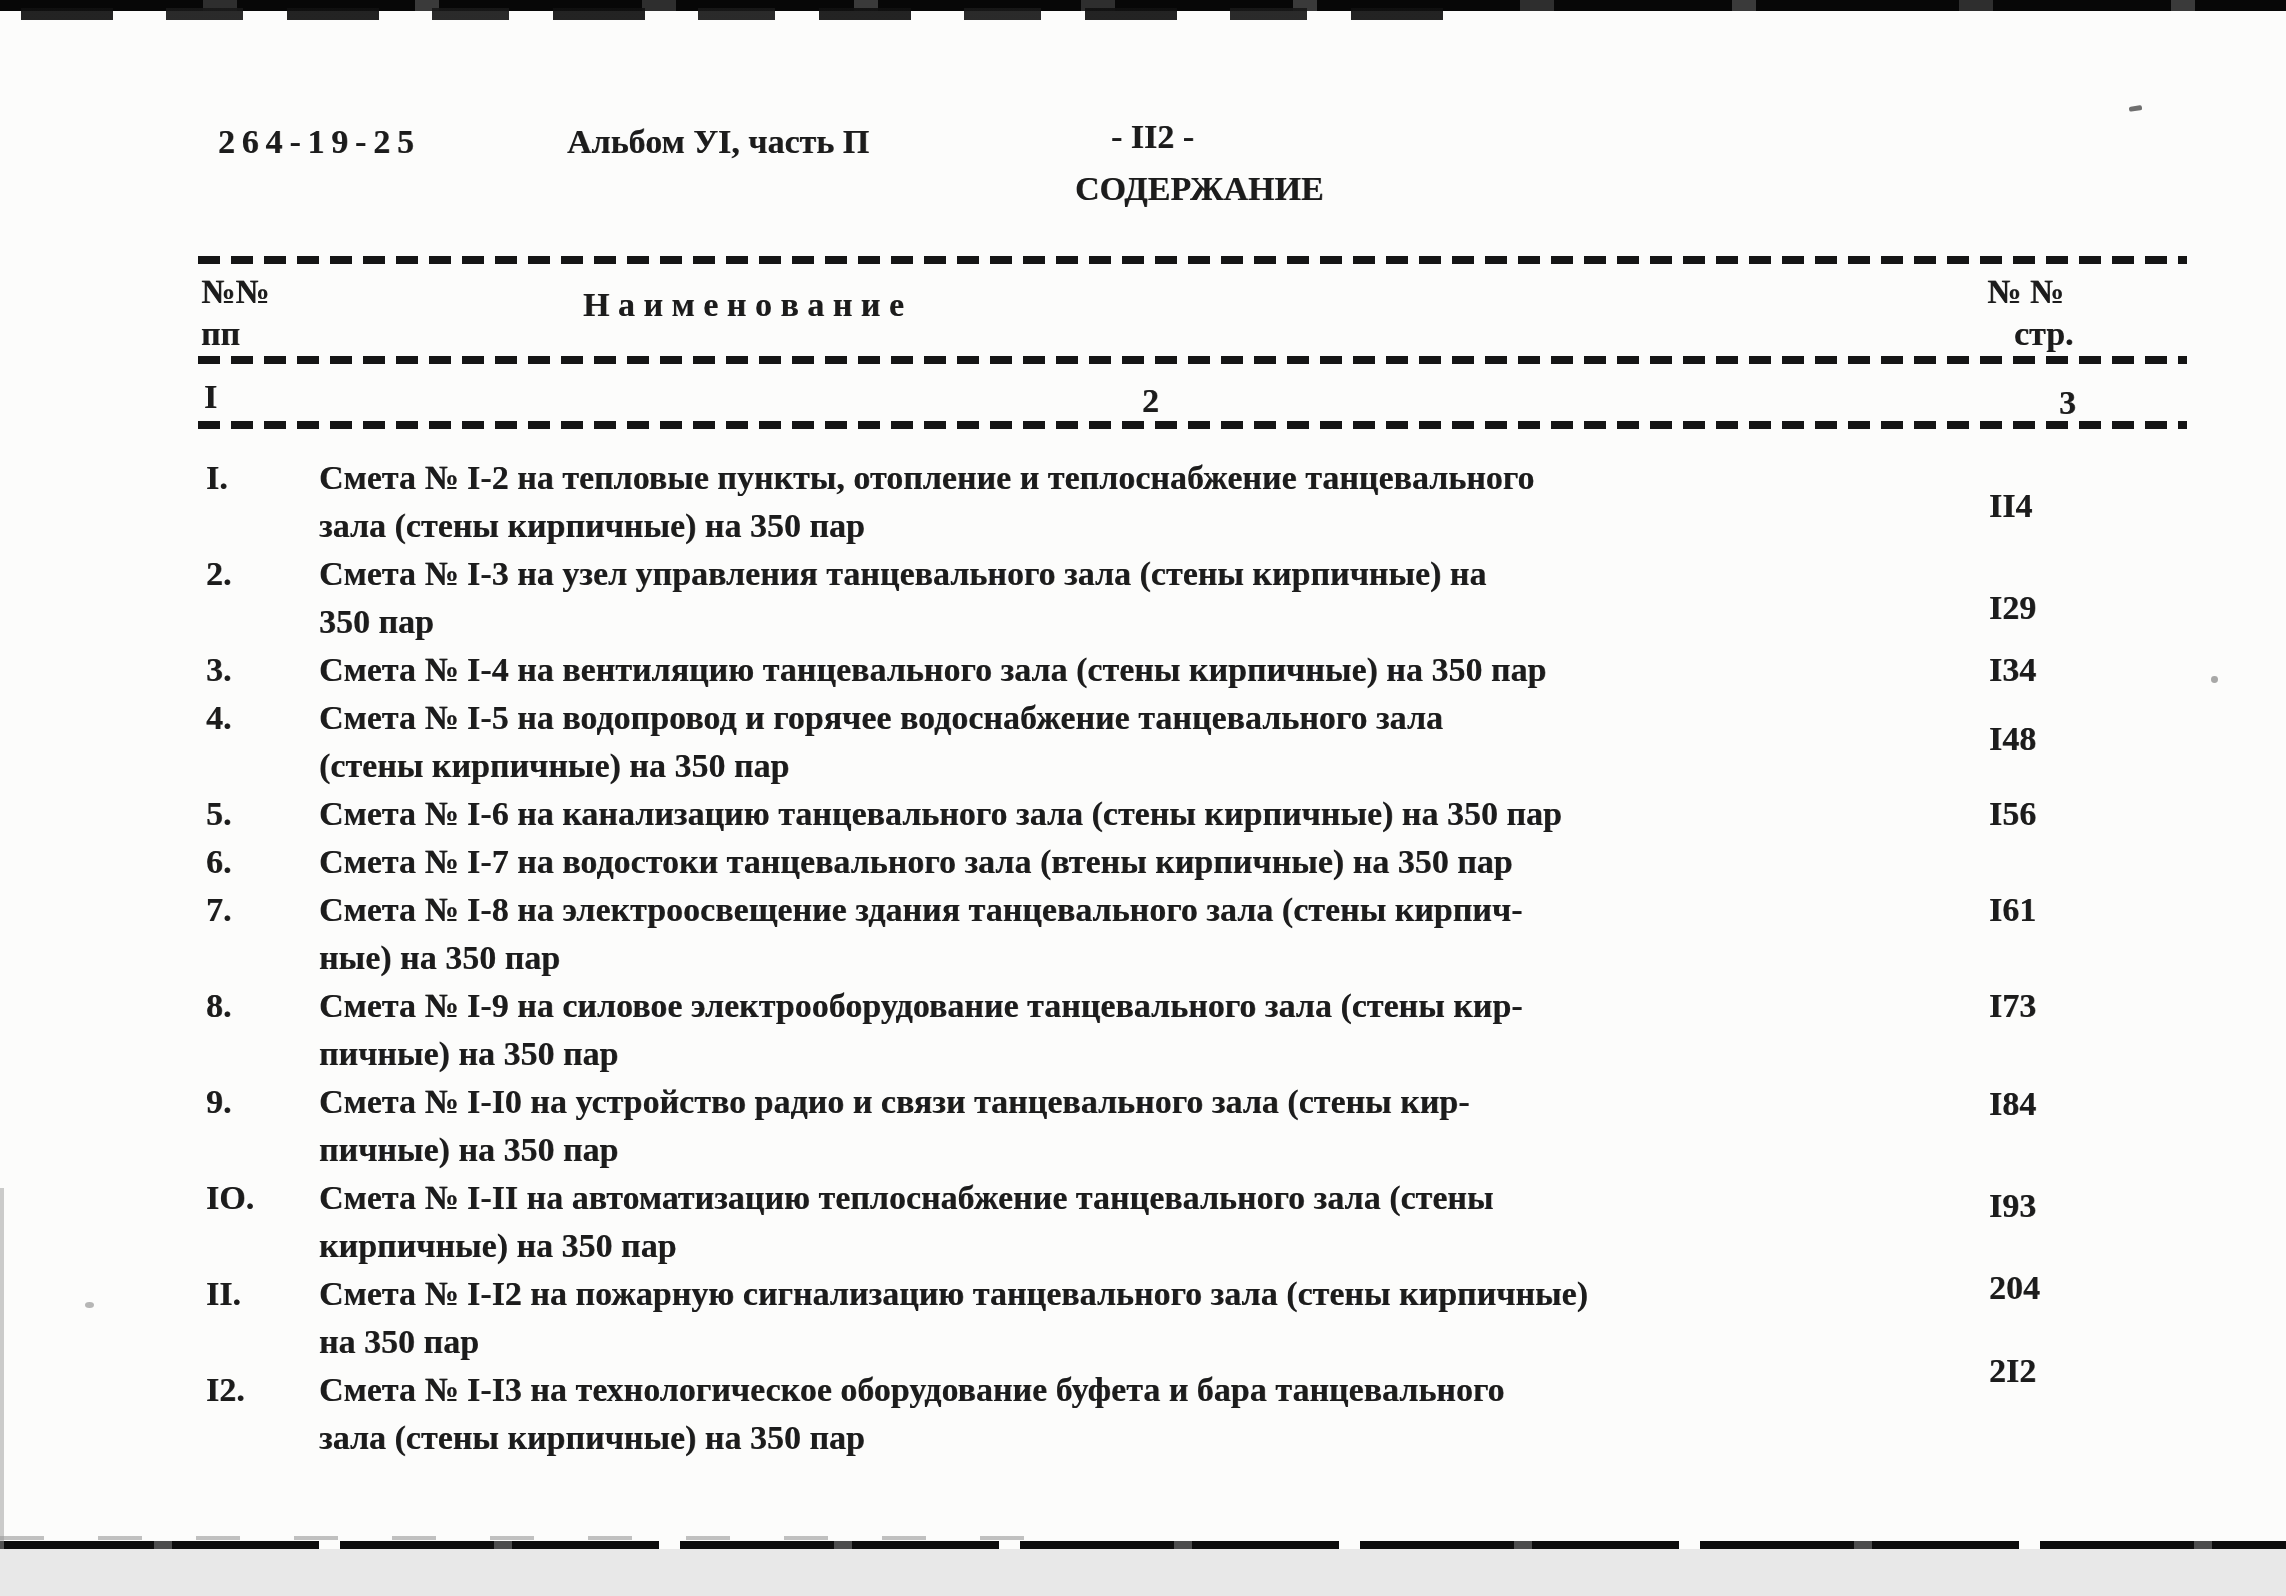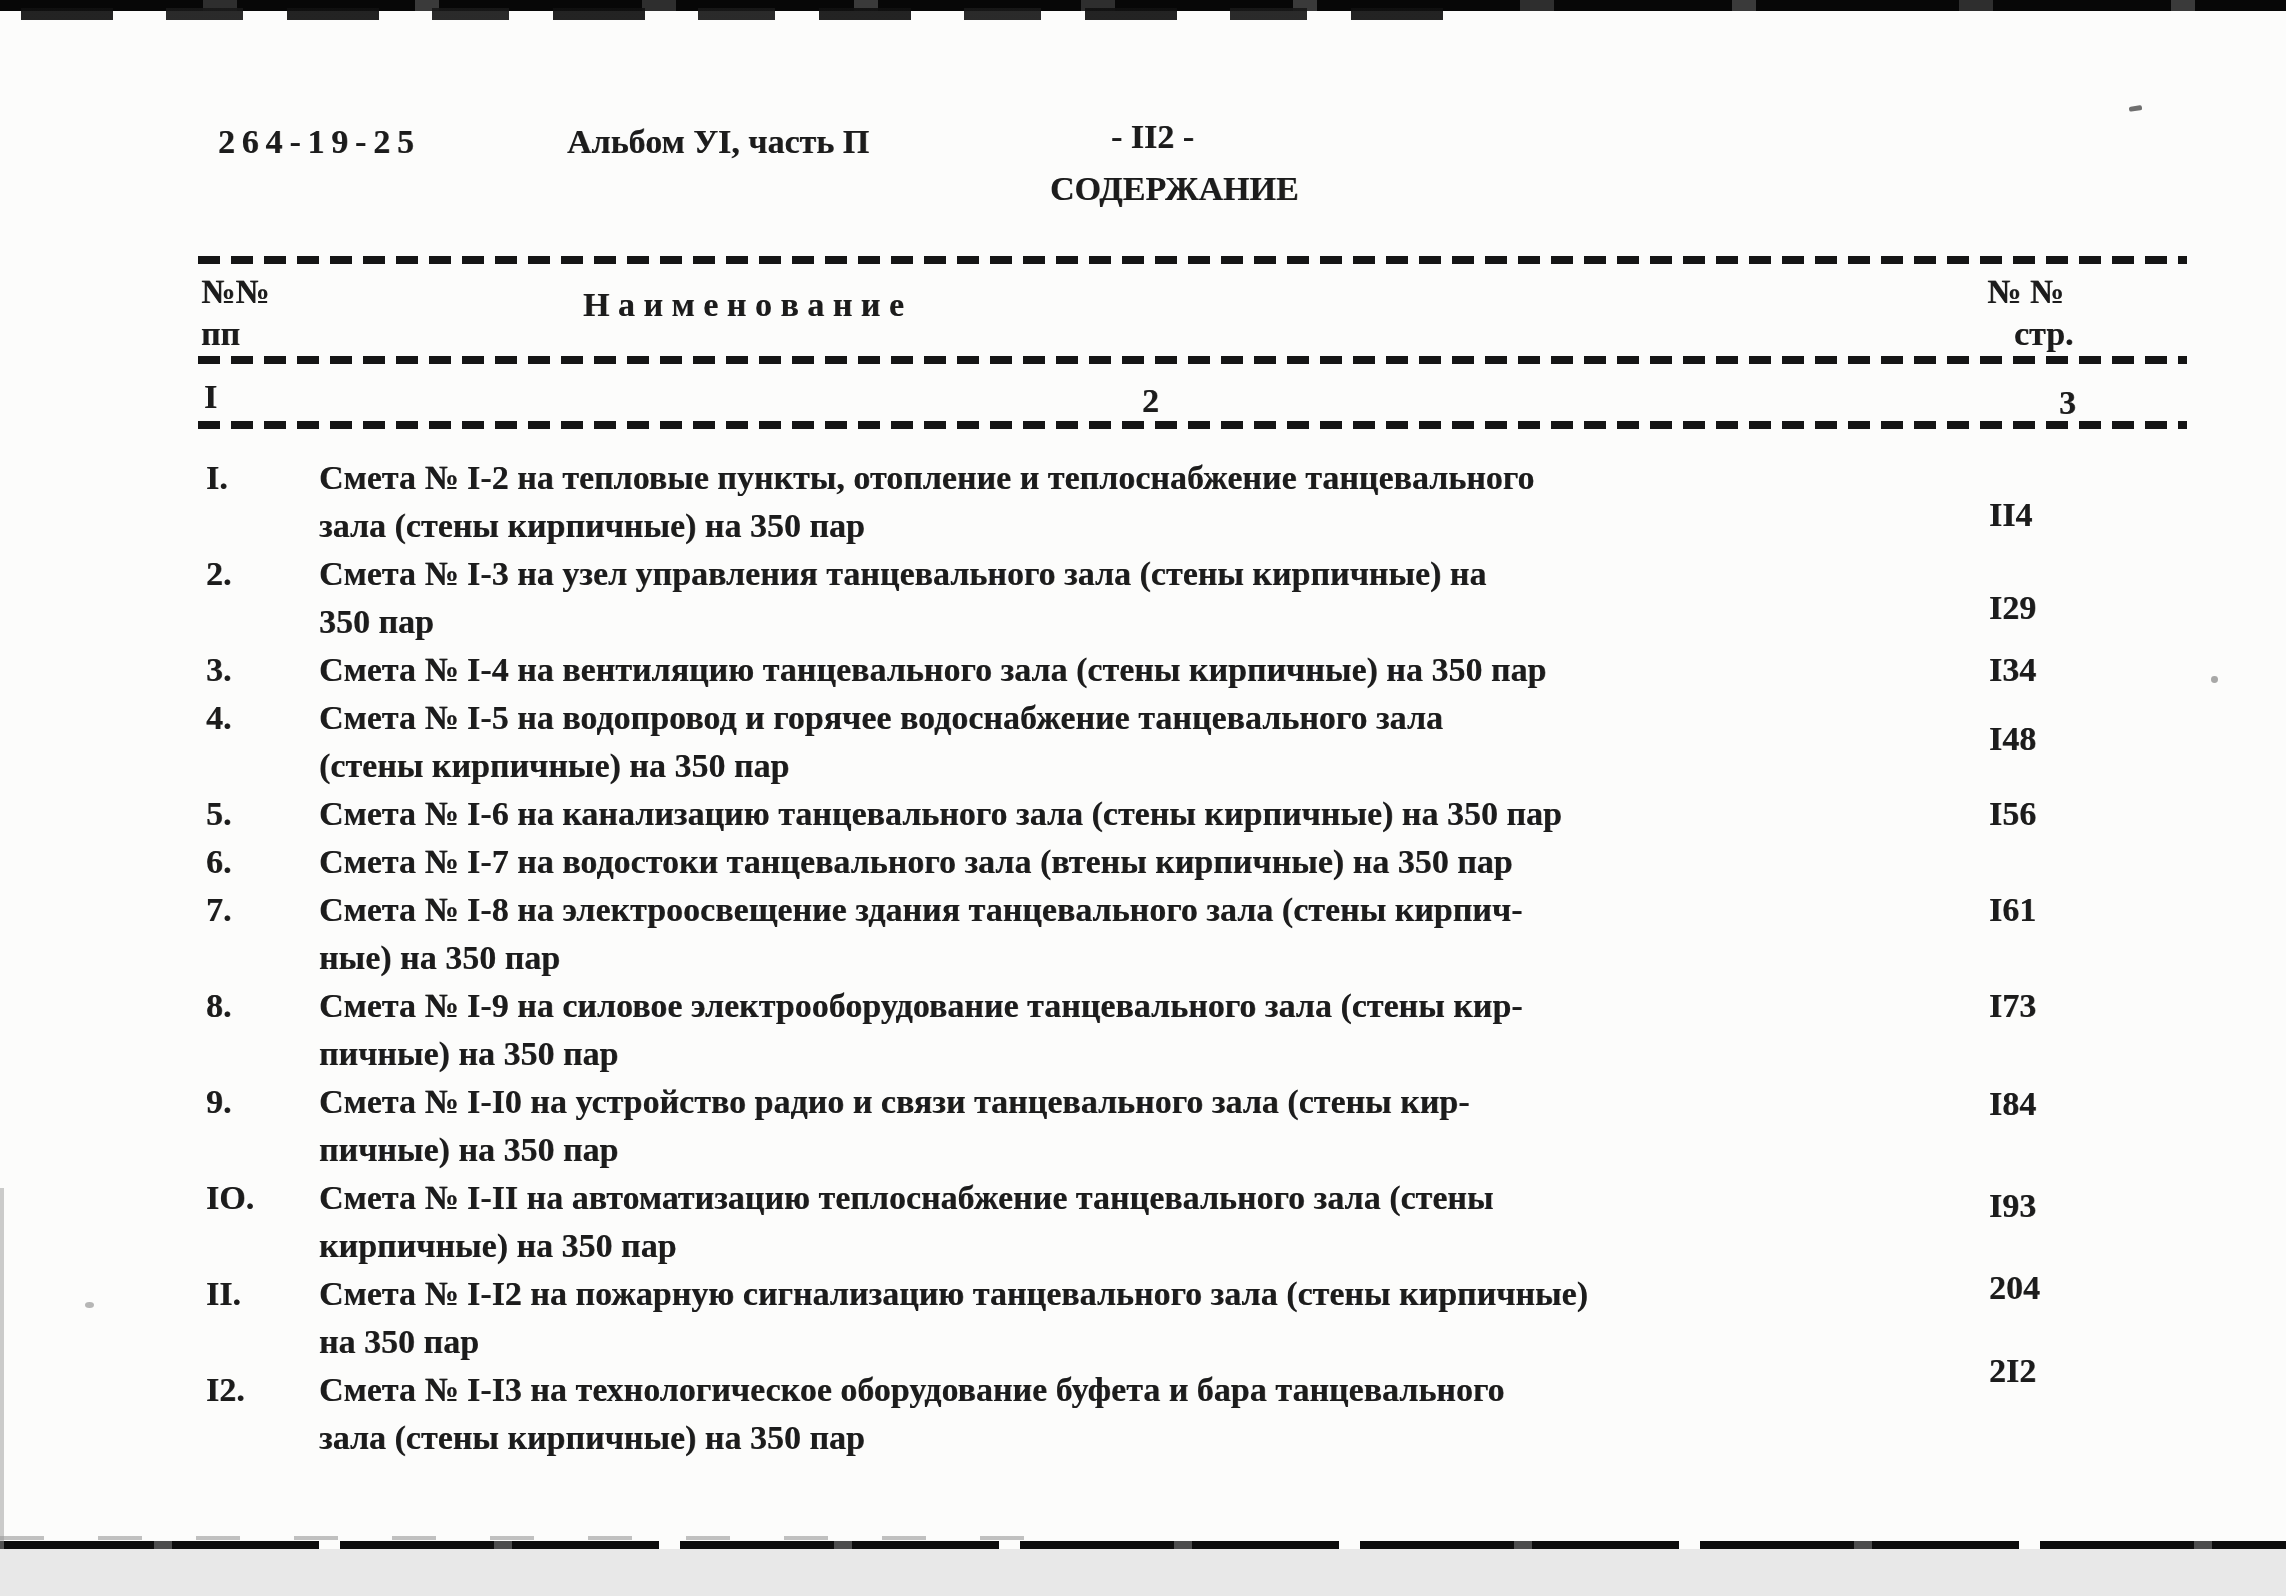--- a/index.html
+++ b/index.html
@@ -28,21 +28,21 @@
   .left-edge{position:absolute;left:0;top:1188px;width:3.9px;height:409px;background:#9a9a9a;opacity:.5;}
   .speck{position:absolute;background:#6f6f6f;border-radius:50%;}
   .speck.s1{left:2129px;top:106px;width:12.6px;height:4.8px;border-radius:1.9px;transform:rotate(-8deg);}
   .speck.s2{left:2211px;top:676px;width:6.8px;height:6.8px;opacity:.6;}
   .speck.s3{left:85px;top:1302px;width:8.7px;height:5.8px;opacity:.5;}
 
   
   .doc-num{left:218px;top:123px;letter-spacing:6.8px;}
   .album{left:567px;top:123px;}
   .page-marker{left:1111px;top:118px;}
-  .section-title{left:1050px;top:170px;}
+  .section-title{left:1075px;top:170px;}
 
   
   .dash{position:absolute;left:198px;width:1989px;height:7.7px;
     background:repeating-linear-gradient(90deg,#151515 0 22px,transparent 22px 33px);}
   .dash.d1{top:256px;}
   .dash.d2{top:356px;}
   .dash.d3{top:421px;}
 
   
   .h-col1{left:201px;top:271px;line-height:42px;}
@@ -54,21 +54,21 @@
   .cnum2{left:1142px;top:382px;}
   .cnum3{left:2059px;top:384px;}
 
   
   .rows{position:absolute;top:454px;left:0;width:2286px;}
   .trow{position:relative;}
   .trow .num{position:absolute;left:206px;top:0;line-height:48px;}
   .trow .txt{margin-left:319px;width:1641px;line-height:48px;}
   .trow .txt span{display:block;white-space:nowrap;}
   .trow .pg{position:absolute;left:1989px;top:0;line-height:48px;}
-  .trow:nth-child(1)  .pg{top:37px;}
+  .trow:nth-child(1)  .pg{top:28px;}
   .trow:nth-child(2)  .pg{top:17.4px;margin-top:17px;}
   .trow:nth-child(4)  .pg{top:21px;}
   .trow:nth-child(9)  .pg{top:1.9px;}
   .trow:nth-child(10) .pg{top:7.7px;}
   .trow:nth-child(11) .pg{top:-5.8px;text-align:center;}
   .trow:nth-child(12) .pg{top:-19.3px;}
 </style>
 </head>
 <body>
 

